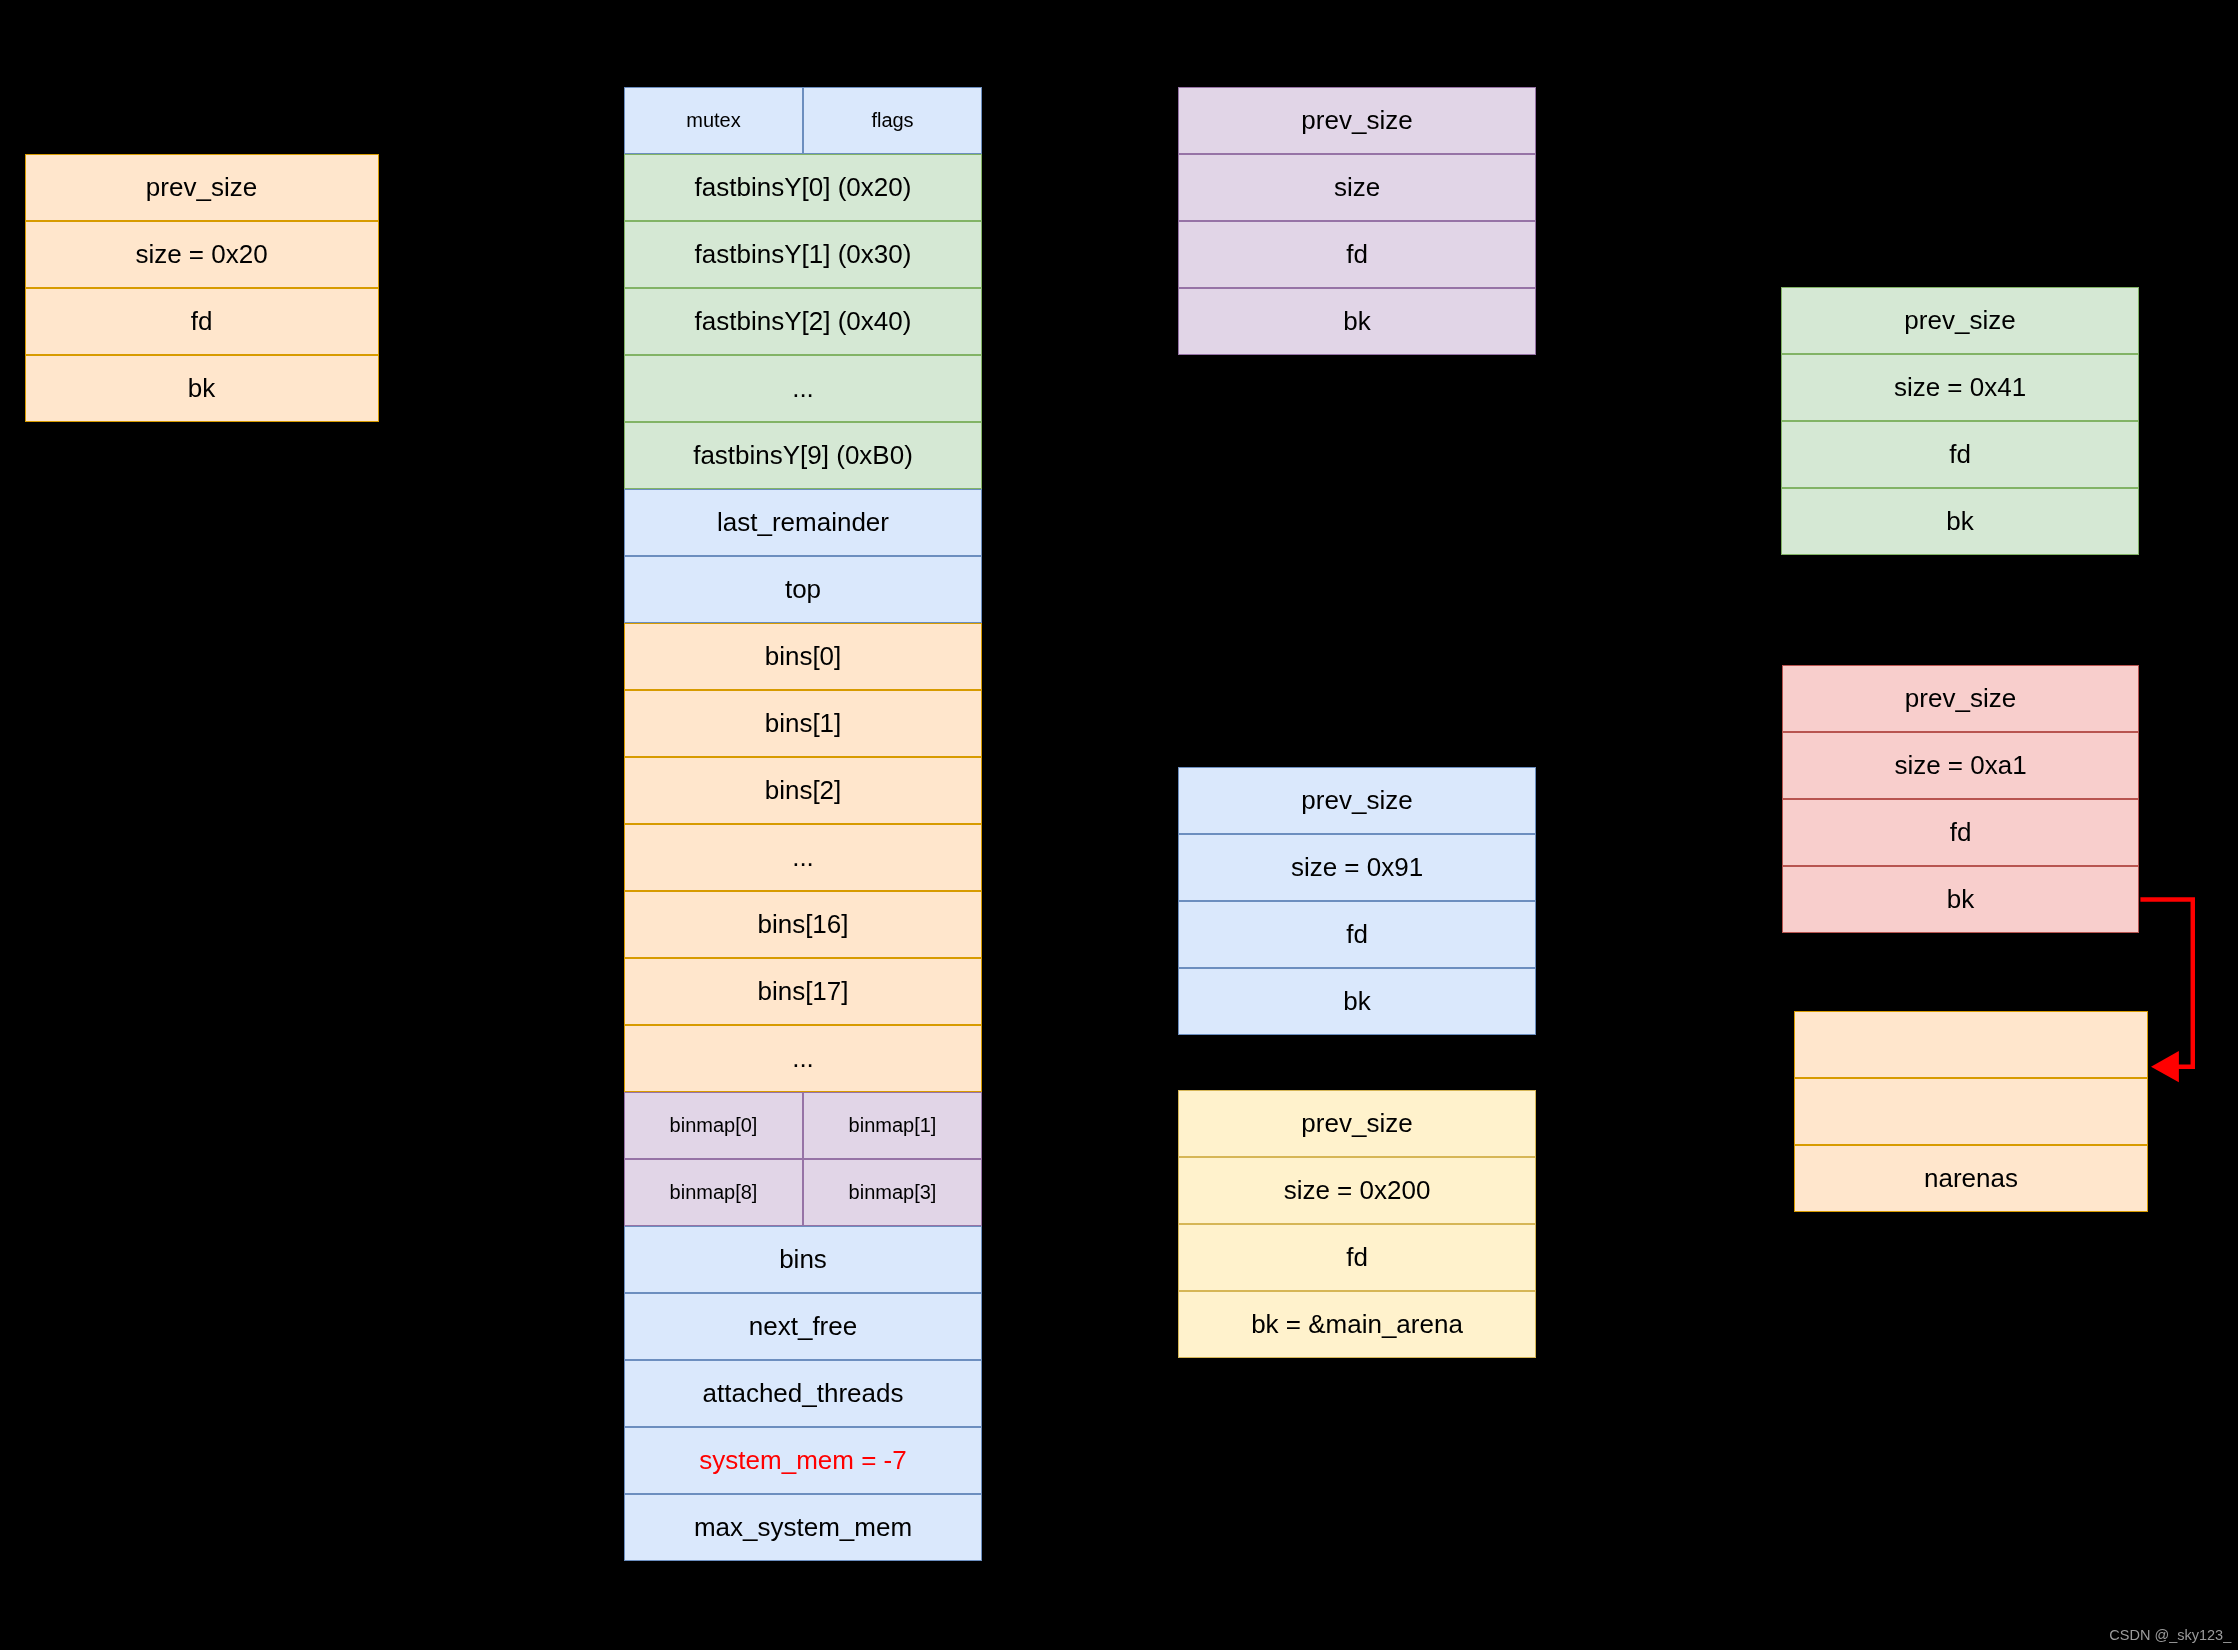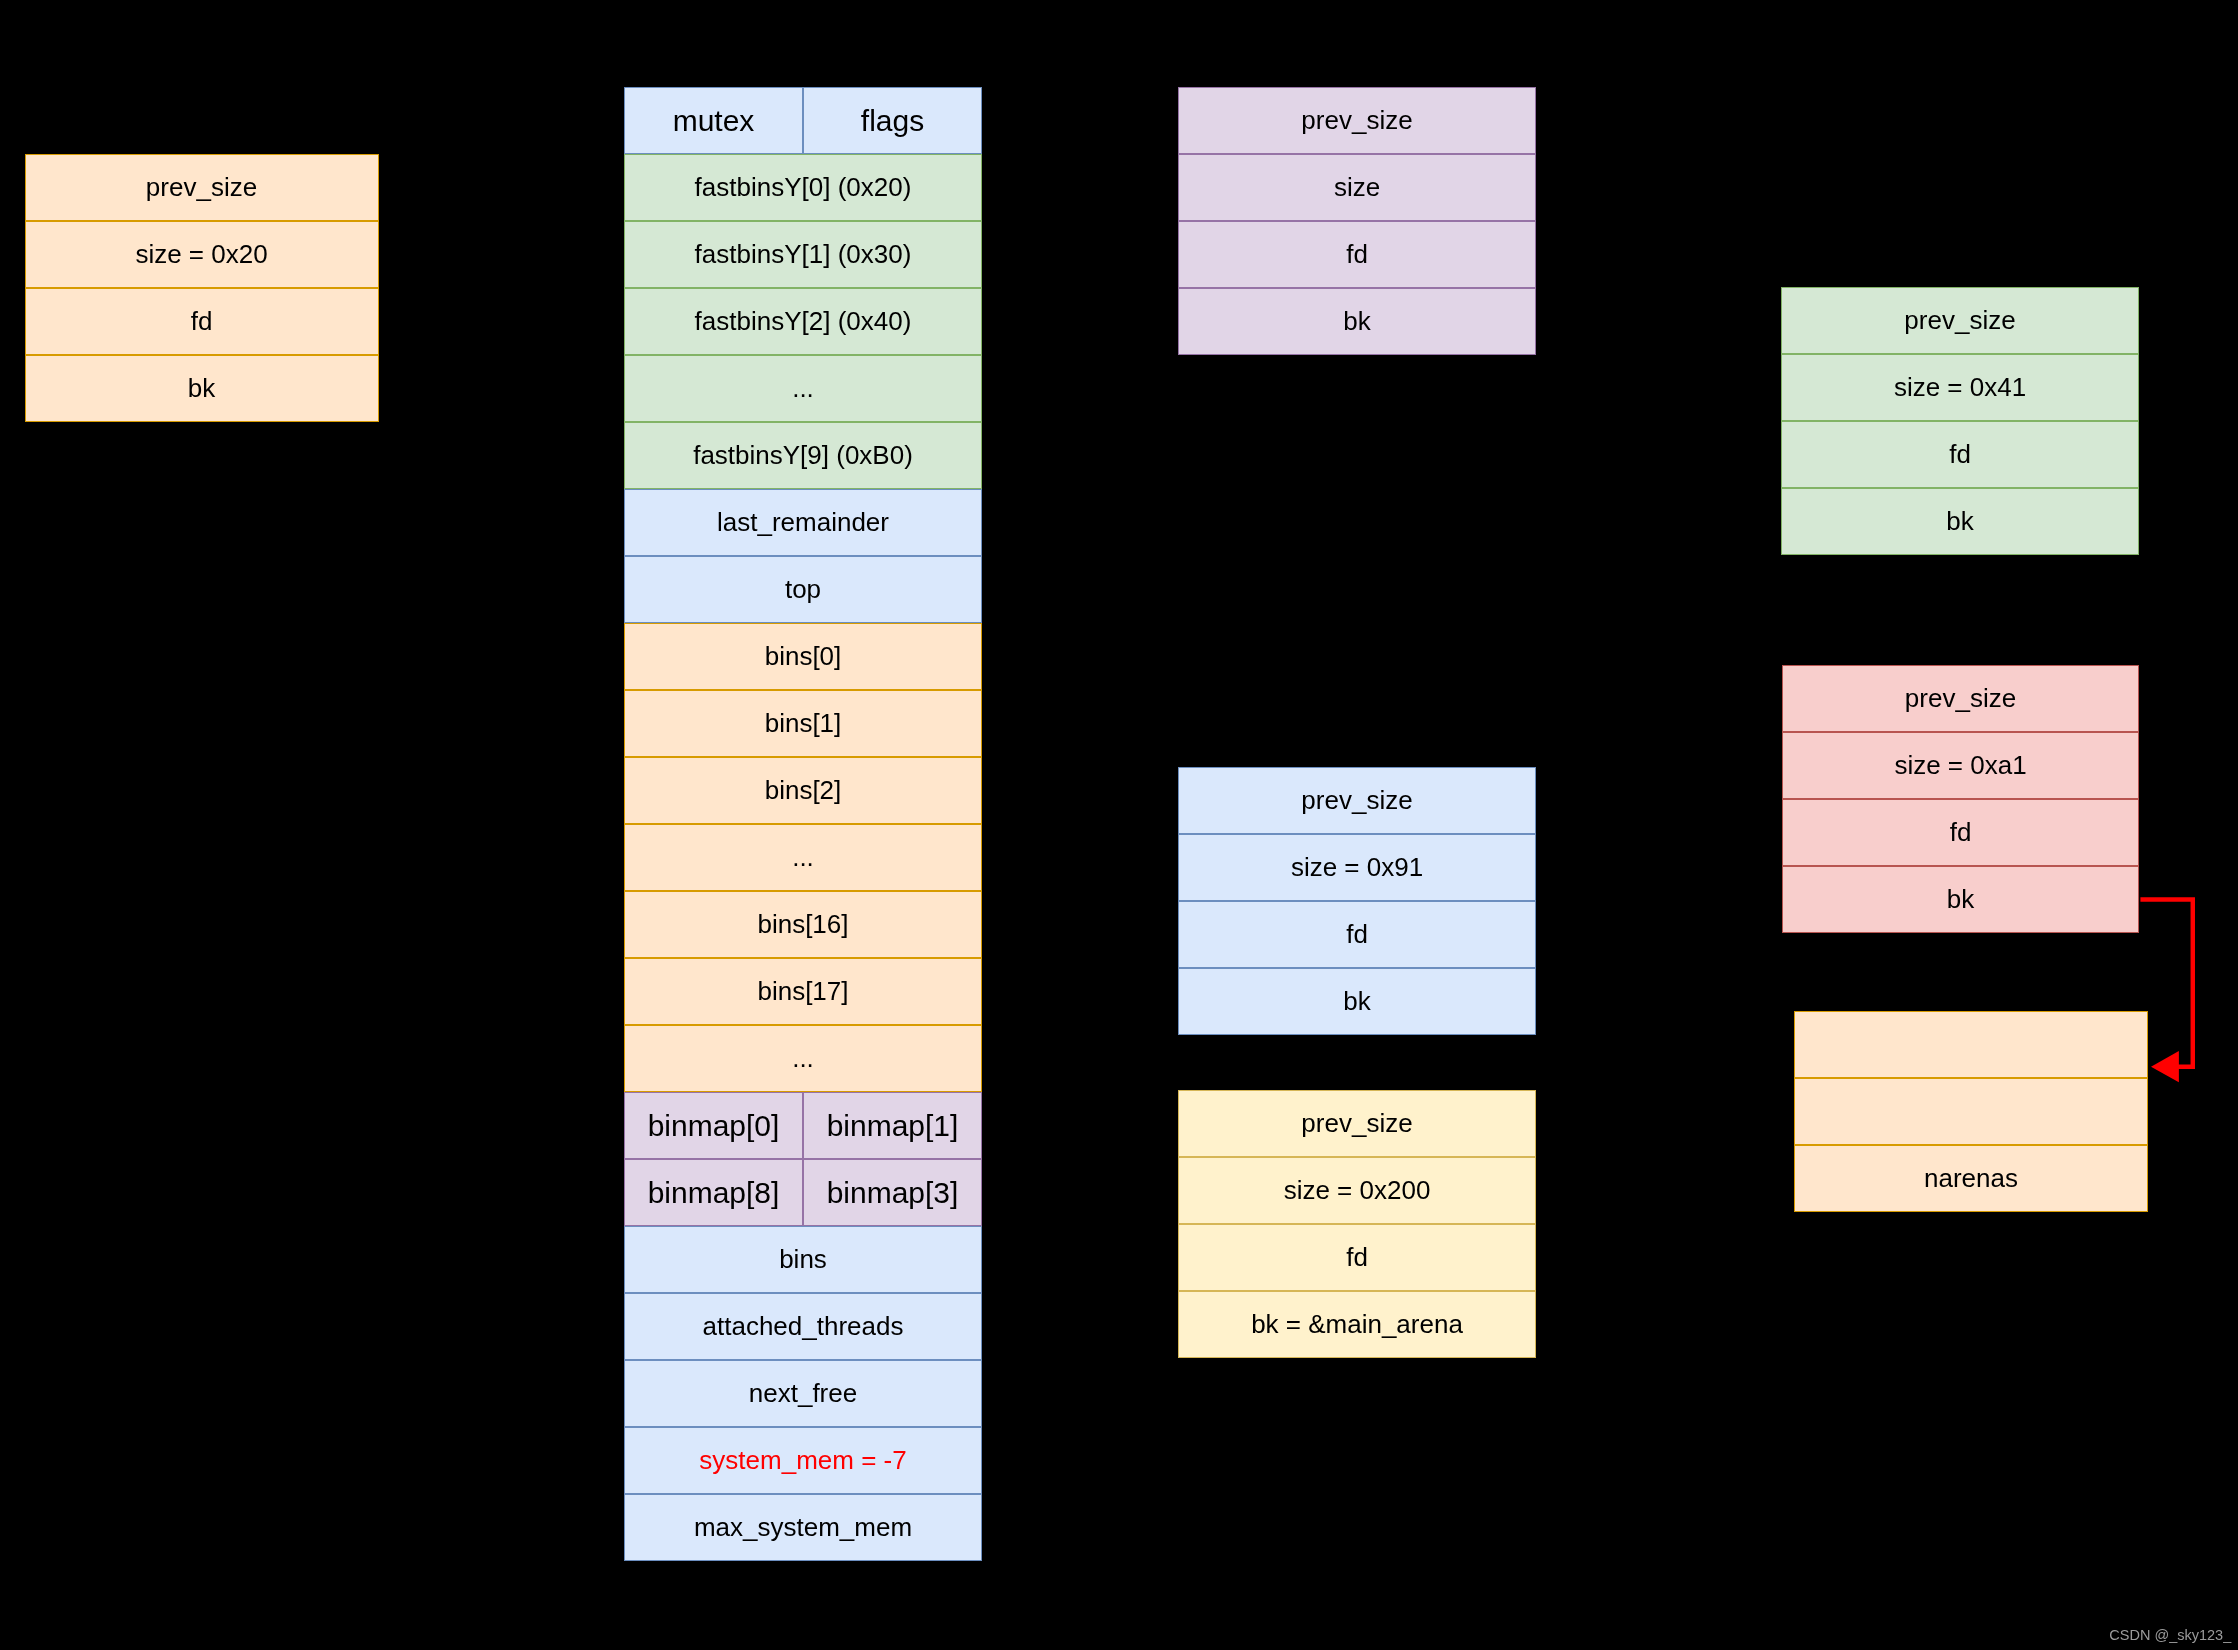--- a/index.html
+++ b/index.html
@@ -3,21 +3,21 @@
 <meta charset="utf-8">
 <style>
   html,body{margin:0;padding:0;background:#000;}
   #canvas{position:relative;width:2239px;height:1651px;background:#000000;
           font-family:"Liberation Sans", sans-serif;overflow:hidden;}
   .box{position:absolute;}
   .row{height:67px;display:flex;align-items:center;justify-content:center;
        box-sizing:border-box;border:1.7px solid #000;font-size:26px;color:#000;}
   .split{display:flex;height:67px;}
   .split .cell{flex:1;height:67px;display:flex;align-items:center;justify-content:center;
-       box-sizing:border-box;border:1.7px solid #000;font-size:30px;color:#000;}
+       box-sizing:border-box;border:1.7px solid #000;font-size:20px;color:#000;}
   .orange{background:#ffe6cc;border-color:#d79b00 !important;}
   .green {background:#d5e8d4;border-color:#82b366 !important;}
   .blue  {background:#dae8fc;border-color:#6c8ebf !important;}
   .purple{background:#e1d5e7;border-color:#9673a6 !important;}
   .yellow{background:#fff2cc;border-color:#d6b656 !important;}
   .pink  {background:#f8cecc;border-color:#b85450 !important;}
   .red-text{color:#ff0000;}
   #arrow-svg{position:absolute;left:0;top:0;pointer-events:none;}
   #watermark{position:absolute;right:7.8px;top:1627px;font-size:14.5px;color:#9b9b9b;}
 </style>
@@ -54,22 +54,22 @@
     <div class="row orange">...</div>
     <div class="split">
       <div class="cell purple">binmap[0]</div>
       <div class="cell purple">binmap[1]</div>
     </div>
     <div class="split">
       <div class="cell purple">binmap[8]</div>
       <div class="cell purple">binmap[3]</div>
     </div>
     <div class="row blue">bins</div>
+    <div class="row blue">next_free</div>
     <div class="row blue">attached_threads</div>
-    <div class="row blue">next_free</div>
     <div class="row blue red-text">system_mem = -7</div>
     <div class="row blue">max_system_mem</div>
   </div>
 
   <div class="box" style="left:1178px;top:87px;width:358px;">
     <div class="row purple">prev_size</div>
     <div class="row purple">size</div>
     <div class="row purple">fd</div>
     <div class="row purple">bk</div>
   </div>

